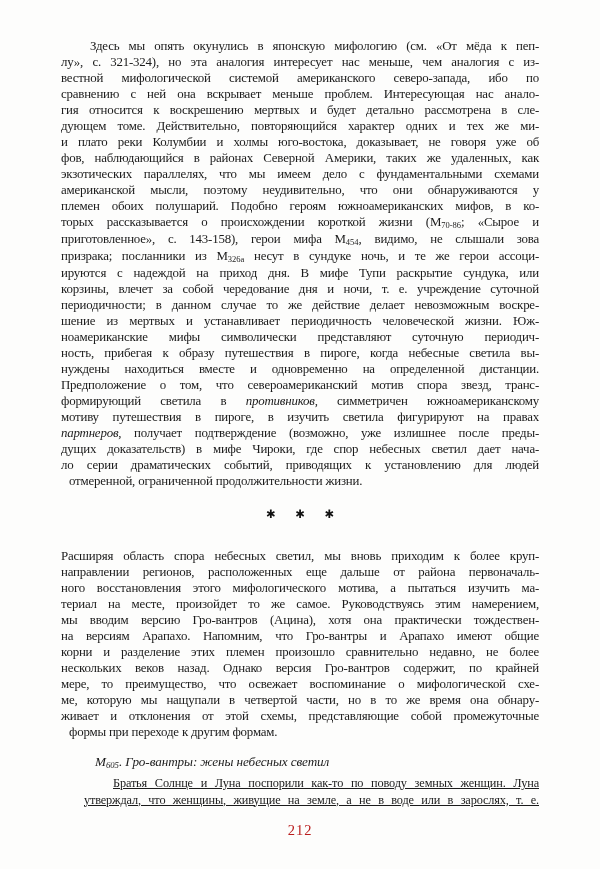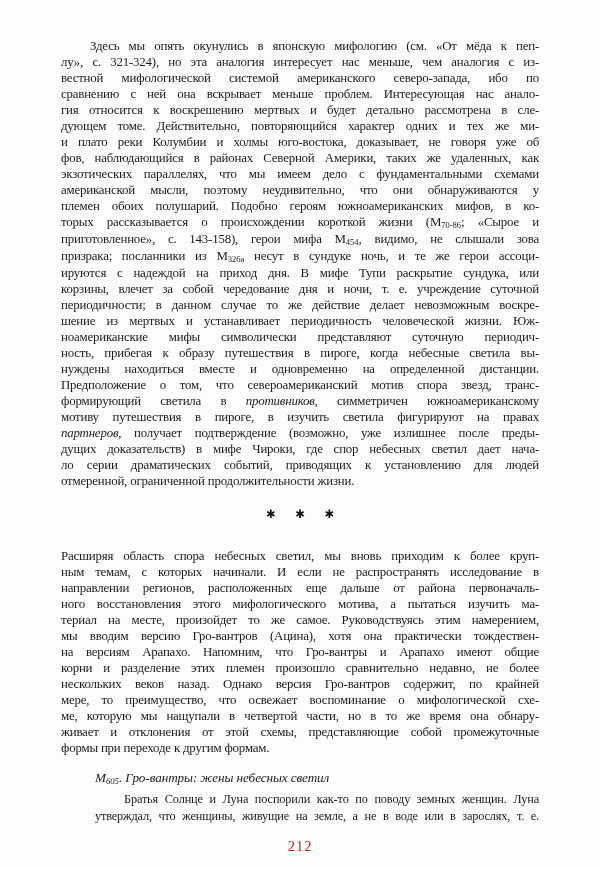--- a/index.html
+++ b/index.html
@@ -13,21 +13,21 @@
     color:#1b1b1b;
   }
   .para .line {
     font-size:12.9px;
     line-height:16px;
     letter-spacing:-0.2px;
     text-align:justify;
     text-align-last:justify;
     white-space:normal;
   }
-  .para .line.last { text-align-last:left; }
+  .para .line.last { text-align-last:left;margin-left:8px; }
   .para .line.indent { text-indent:29px; }
   i { font-style:italic; }
   sub {
     font-size:0.66em;
     vertical-align:baseline;
     position:relative;
     top:0.28em;
     letter-spacing:0;
   }
   .separator {
@@ -40,21 +40,21 @@
     letter-spacing:8px;
     padding-left:8px; 
   }
   .myth-heading {
     font-style:italic;
     font-size:13.2px;
     line-height:17px;
     margin:13px 0 3px 34px;
     letter-spacing:-0.1px;
   }
-  .myth { margin-left:34px; }
+  .myth { margin-left:23px;text-decoration:underline; }
   .myth .line {
     font-size:12.3px;
     line-height:16.5px;
     letter-spacing:-0.15px;
   }
   .page-number {
     text-align:center;
     margin-top:14px;
     font-size:14.5px;
     letter-spacing:1px;
@@ -94,21 +94,20 @@
       <div class="line"><i>партнеров</i>, получает подтверждение (возможно, уже излишнее после преды-</div>
       <div class="line">дущих доказательств) в мифе Чироки, где спор небесных светил дает нача-</div>
       <div class="line">ло серии драматических событий, приводящих к установлению для людей</div>
       <div class="line last">отмеренной, ограниченной продолжительности жизни.</div>
     </div>
 
   <div class="separator">✱ ✱ ✱</div>
 
   <div class="para">
       <div class="line">Расширяя область спора небесных светил, мы вновь приходим к более круп-</div>
-      <div class="line">ным темам, с которых начинали. И если не распространять исследование в</div>
       <div class="line">направлении регионов, расположенных еще дальше от района первоначаль-</div>
       <div class="line">ного восстановления этого мифологического мотива, а пытаться изучить ма-</div>
       <div class="line">териал на месте, произойдет то же самое. Руководствуясь этим намерением,</div>
       <div class="line">мы вводим версию Гро-вантров (Ацина), хотя она практически тождествен-</div>
       <div class="line">на версиям Арапахо. Напомним, что Гро-вантры и Арапахо имеют общие</div>
       <div class="line">корни и разделение этих племен произошло сравнительно недавно, не более</div>
       <div class="line">нескольких веков назад. Однако версия Гро-вантров содержит, по крайней</div>
       <div class="line">мере, то преимущество, что освежает воспоминание о мифологической схе-</div>
       <div class="line">ме, которую мы нащупали в четвертой части, но в то же время она обнару-</div>
       <div class="line">живает и отклонения от этой схемы, представляющие собой промежуточные</div>

